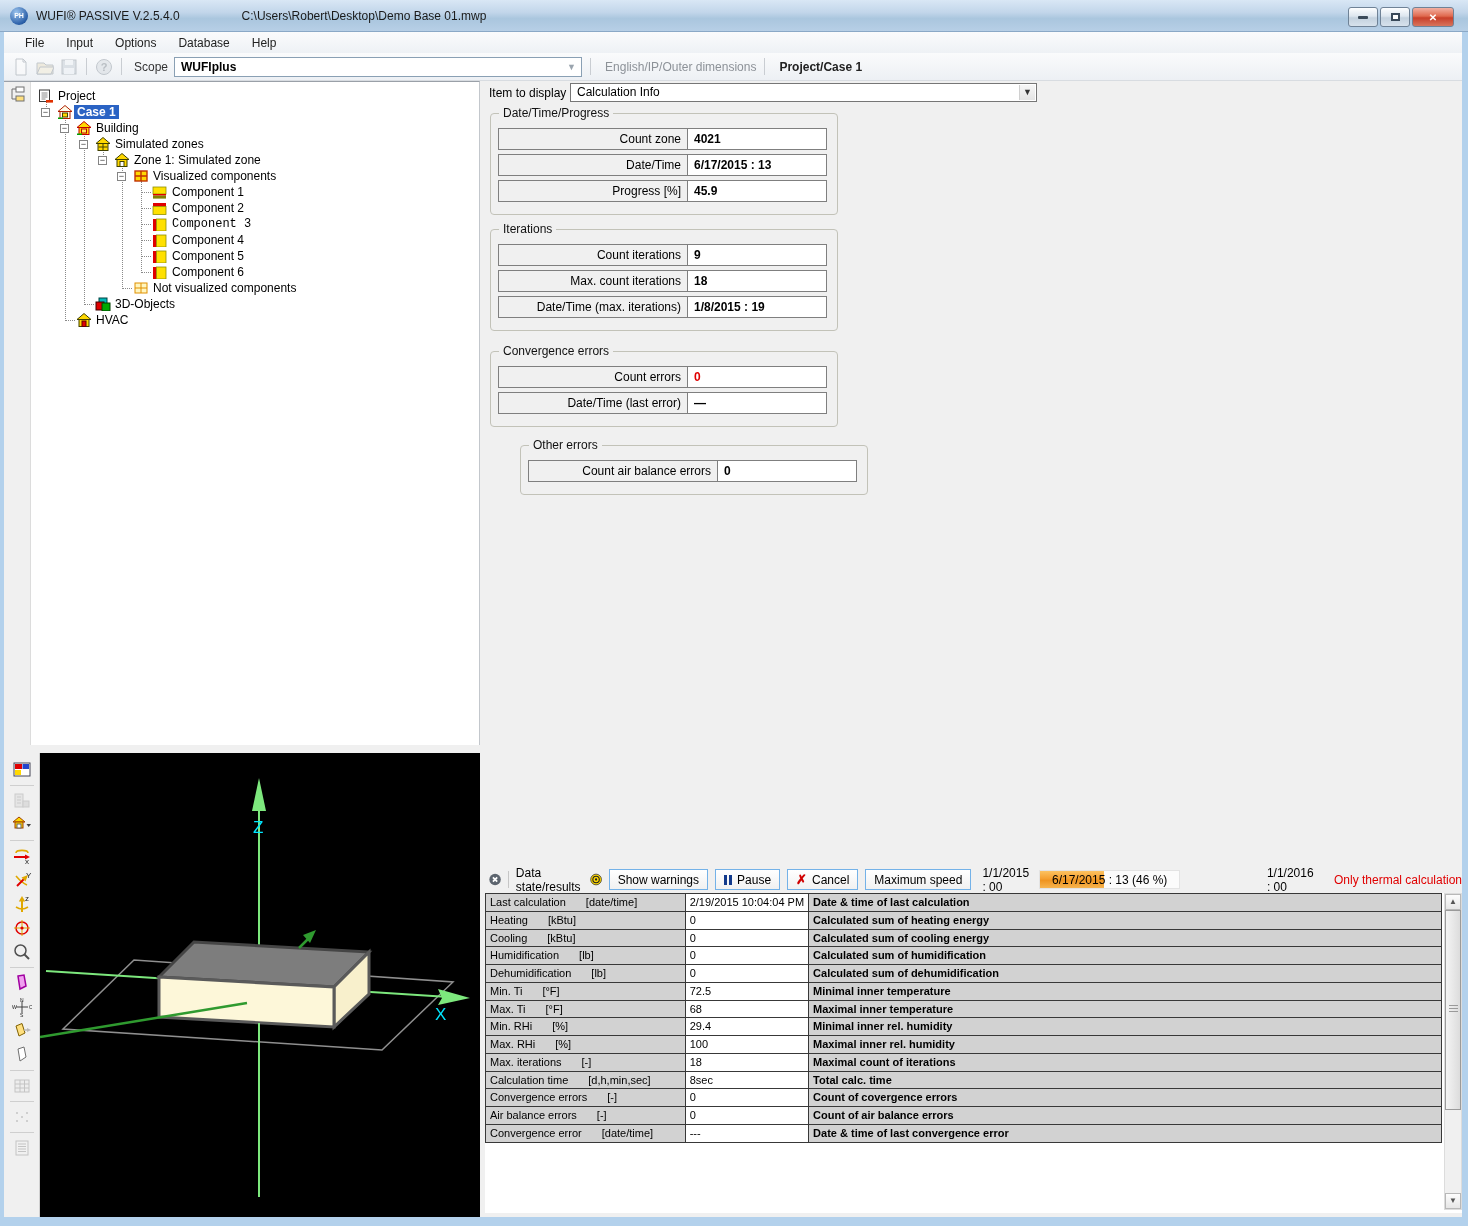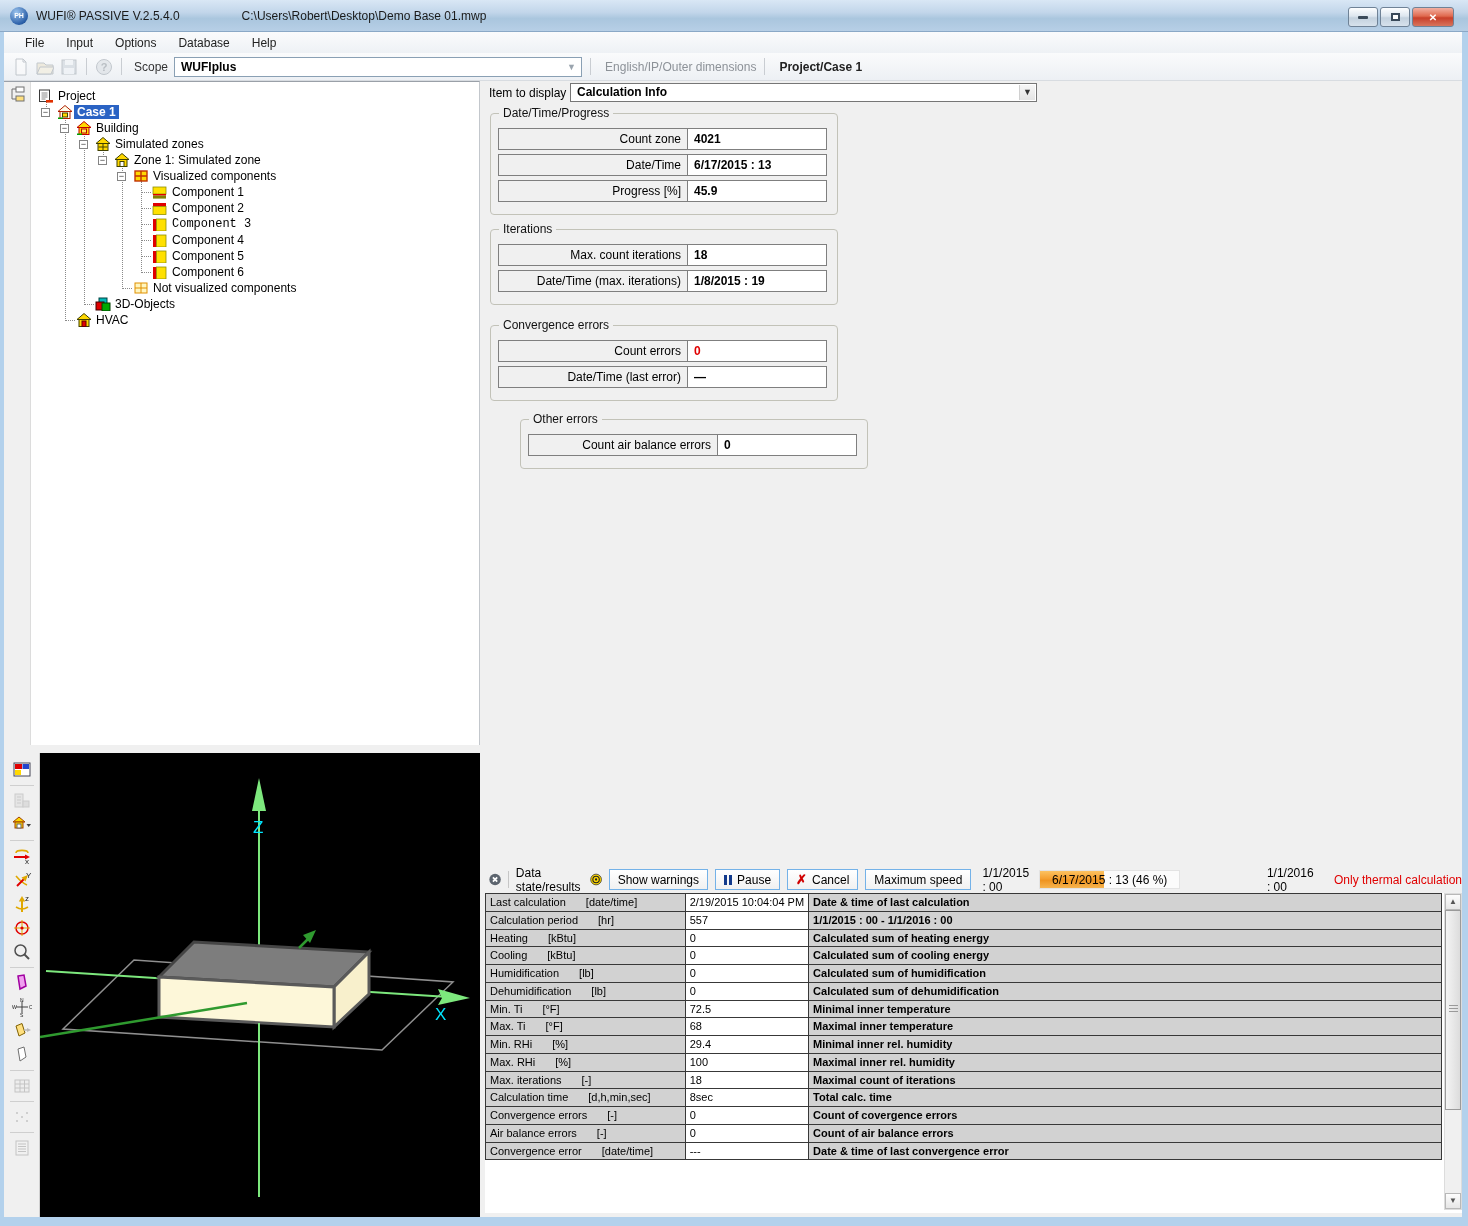--- a/index.html
+++ b/index.html
@@ -64,21 +64,21 @@
   #view3d { position:absolute; left:4px; top:753px; width:476px; height:464px; background:#000; }
   #view-toolbar { position:absolute; left:0; top:0; width:36px; height:464px; background:#f0f0f0; border-right:1px solid #d0d0d0; display:flex; flex-direction:column; align-items:center; padding-top:5px; }
   .vt-btn { width:26px; height:24px; display:flex; align-items:center; justify-content:center; }
   .vt-sep { width:24px; height:1px; background:#cfcfcf; margin:3px 0; }
   #viewport { position:absolute; left:36px; top:0; width:440px; height:464px; }
 
   
   #rp-top { position:absolute; left:480px; top:81px; width:982px; height:23px; background:#f0f0f0; }
   #rp-top .lbl { position:absolute; left:9px; top:5px; }
   #item-combo { position:absolute; left:90px; top:2px; width:467px; height:19px; border:1px solid #767676; background:#fff; }
-  #item-combo .val { padding:1px 6px; font-weight:bold; }
+  #item-combo .val { padding:1px 6px; font-weight:normal; }
   #item-combo .arrow { position:absolute; right:1px; top:1px; width:16px; height:15px; background:linear-gradient(#f6f6f6,#e4e4e4); color:#333; font-size:9px; line-height:15px; text-align:center; border-left:1px solid #d0d0d0;}
   #rp-body { position:absolute; left:480px; top:104px; width:982px; height:762px; background:#f0f0f0; overflow:hidden; }
   .groupbox { position:relative; margin-left:10px; width:348px; border:1px solid #c2c2b8; border-radius:4px; padding:14px 0 8px 7px; }
   .groupbox .gtitle { position:absolute; top:-8px; left:8px; background:#f0f0f0; padding:0 4px; color:#111; }
   .field-row { display:flex; width:329px; height:22px; border:1px solid #7f7f7f; margin-bottom:4px; background:#fff; }
   .field-row .flabel { width:189px; background:#f0f0f0; border-right:1px solid #7f7f7f; text-align:right; padding:3px 6px 0 0; }
   .field-row .fvalue { flex:1; font-weight:bold; padding:3px 0 0 6px; }
   .fvalue.red { color:#e00000; }
 
   
@@ -484,20 +484,24 @@
           <div class="fvalue">6/17/2015 : 13</div>
         </div>
         <div class="field-row">
           <div class="flabel">Progress [%]</div>
           <div class="fvalue">45.9</div>
         </div>
       </div>
       <div class="groupbox" style="margin-top: 14px;">
         <span class="gtitle">Iterations</span>
         <div class="field-row">
+          <div class="flabel">Count iterations</div>
+          <div class="fvalue">9</div>
+        </div>
+        <div class="field-row">
           <div class="flabel">Max. count iterations</div>
           <div class="fvalue">18</div>
         </div>
         <div class="field-row">
           <div class="flabel">Date/Time  (max. iterations)</div>
           <div class="fvalue">1/8/2015 : 19</div>
         </div>
       </div>
       <div class="groupbox" style="margin-top: 20px;">
         <span class="gtitle">Convergence errors</span>
@@ -563,28 +567,20 @@
           <div class="trow">
             <div class="tcell tc1">
               <span>Last calculation</span>
               <span class="unit">[date/time]</span>
             </div>
             <div class="tcell tc2">2/19/2015 10:04:04 PM</div>
             <div class="tcell tc3">Date &amp; time of last calculation</div>
           </div>
           <div class="trow">
             <div class="tcell tc1">
-              <span>Calculation period</span>
-              <span class="unit">[hr]</span>
-            </div>
-            <div class="tcell tc2">557</div>
-            <div class="tcell tc3">1/1/2015 : 00 - 1/1/2016 : 00</div>
-          </div>
-          <div class="trow">
-            <div class="tcell tc1">
               <span>Heating</span>
               <span class="unit">[kBtu]</span>
             </div>
             <div class="tcell tc2">0</div>
             <div class="tcell tc3">Calculated sum of heating energy</div>
           </div>
           <div class="trow">
             <div class="tcell tc1">
               <span>Cooling</span>
               <span class="unit">[kBtu]</span>

